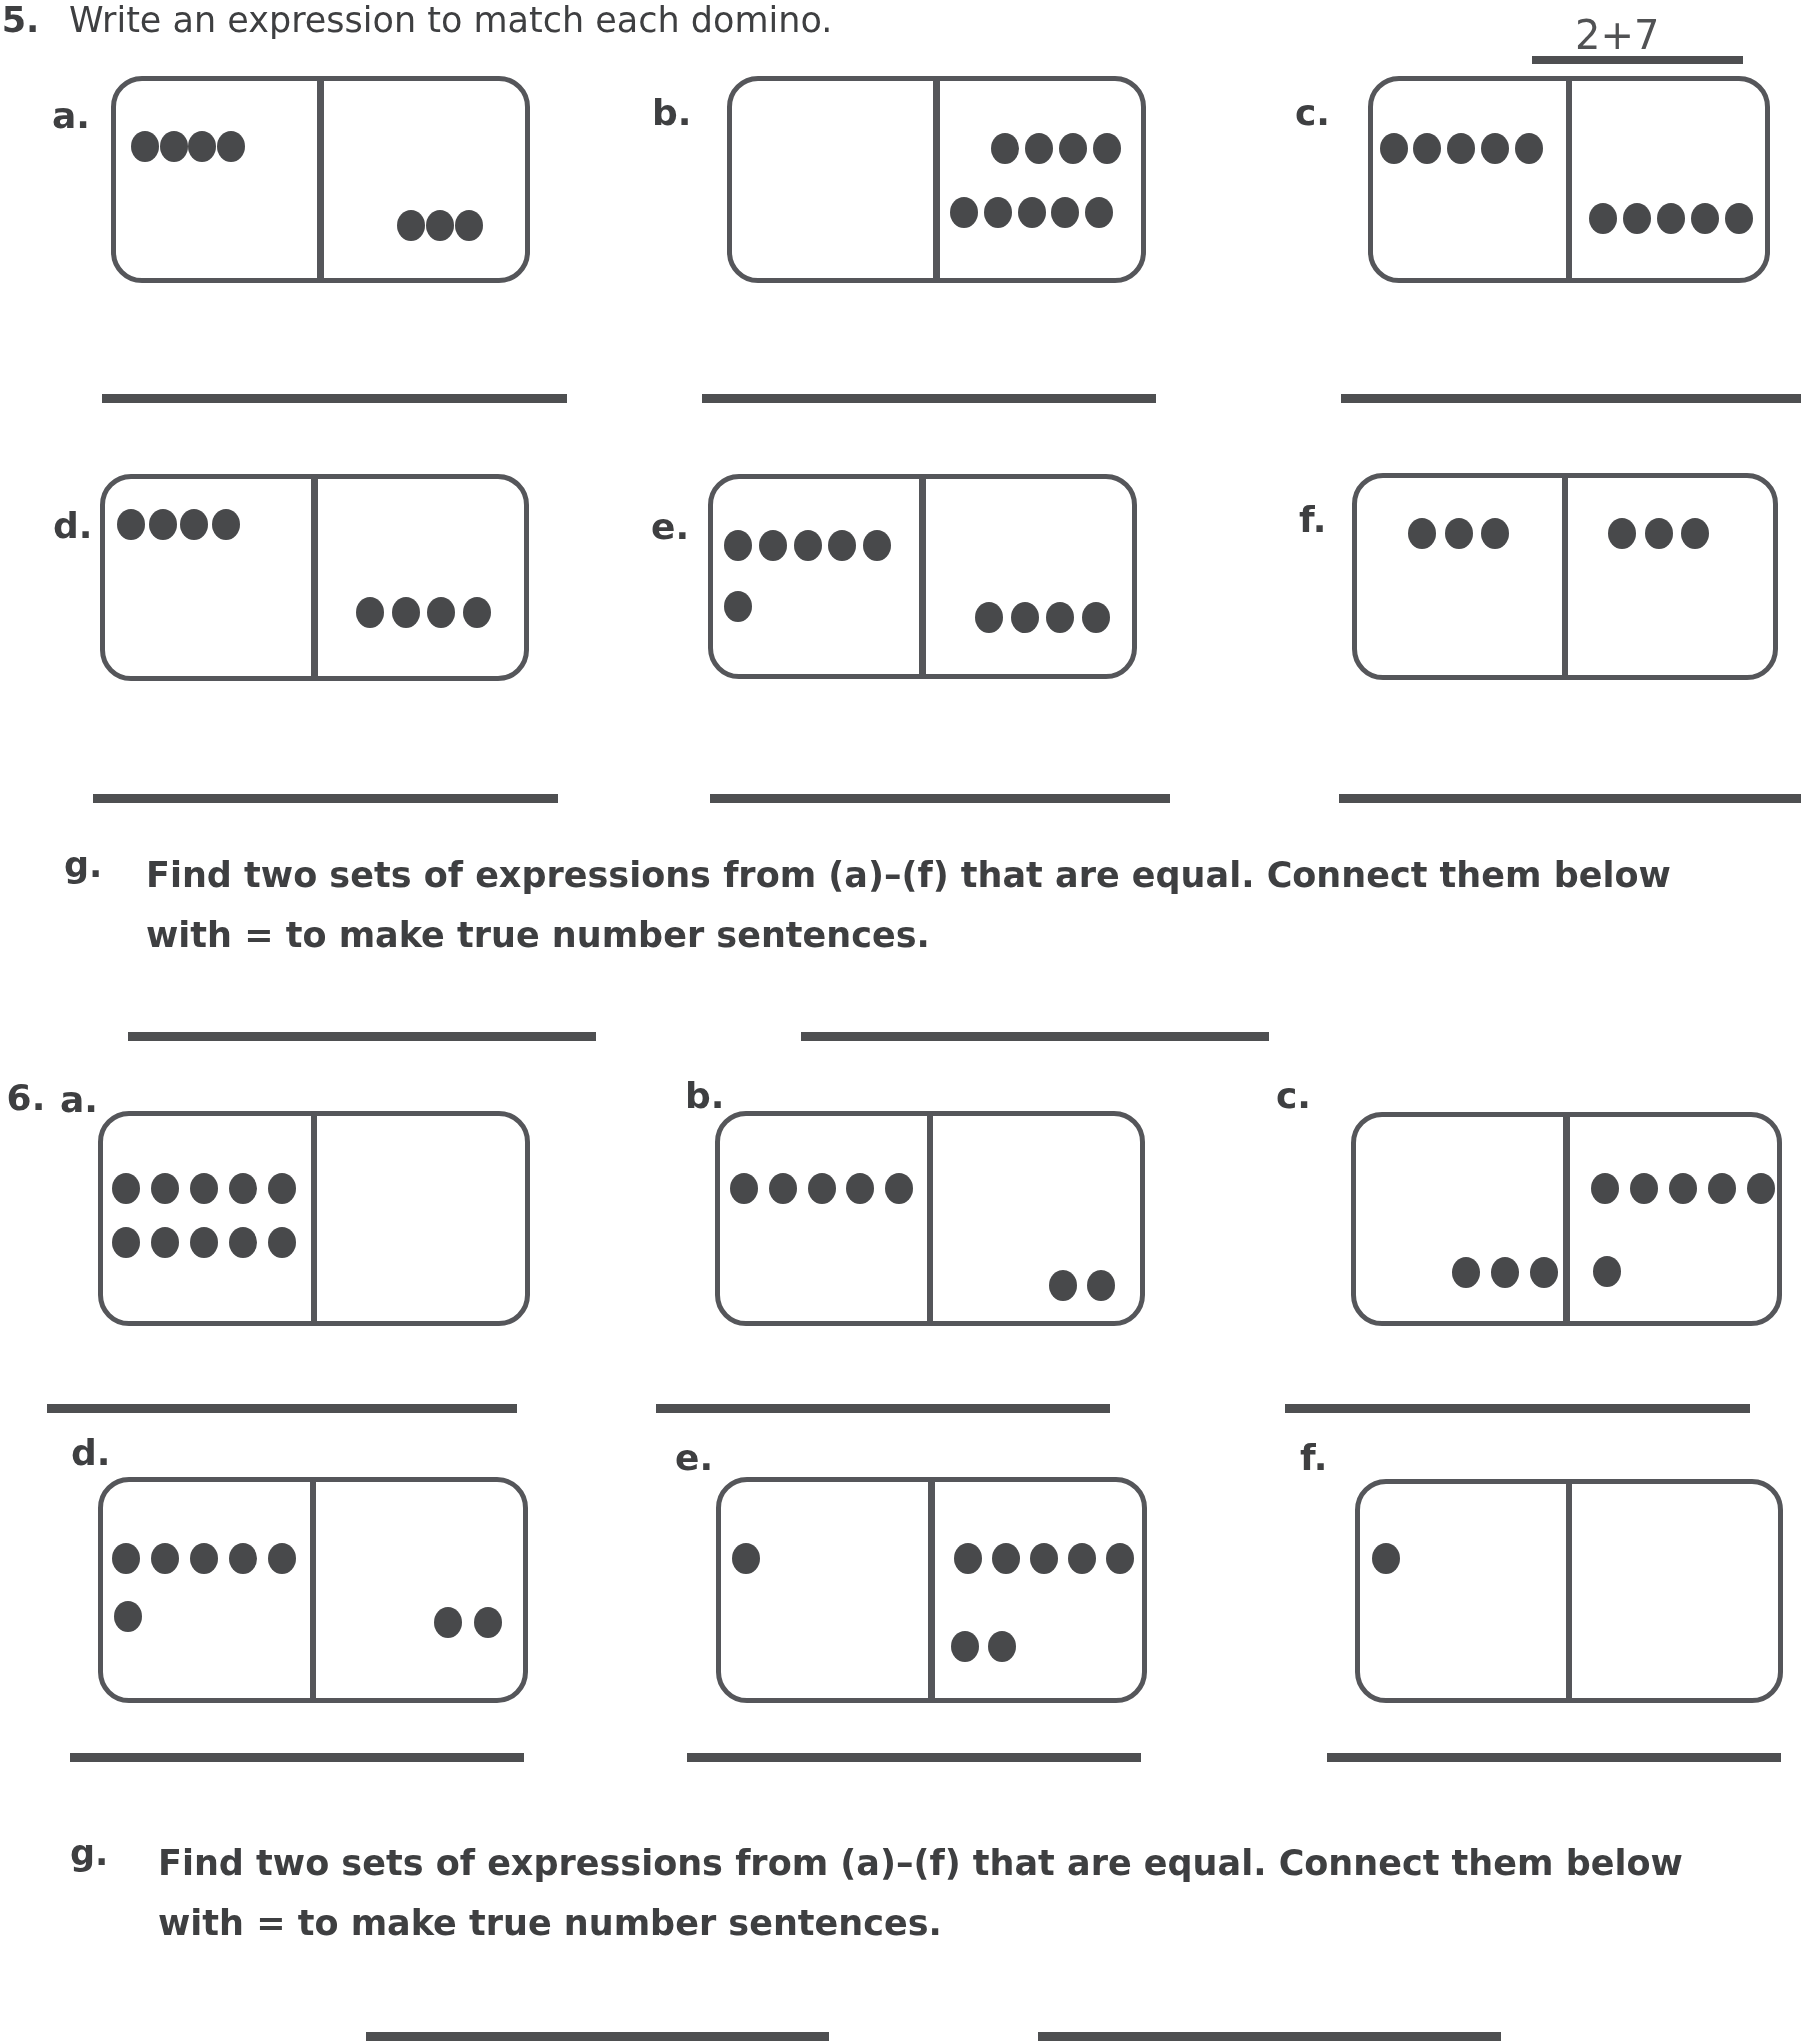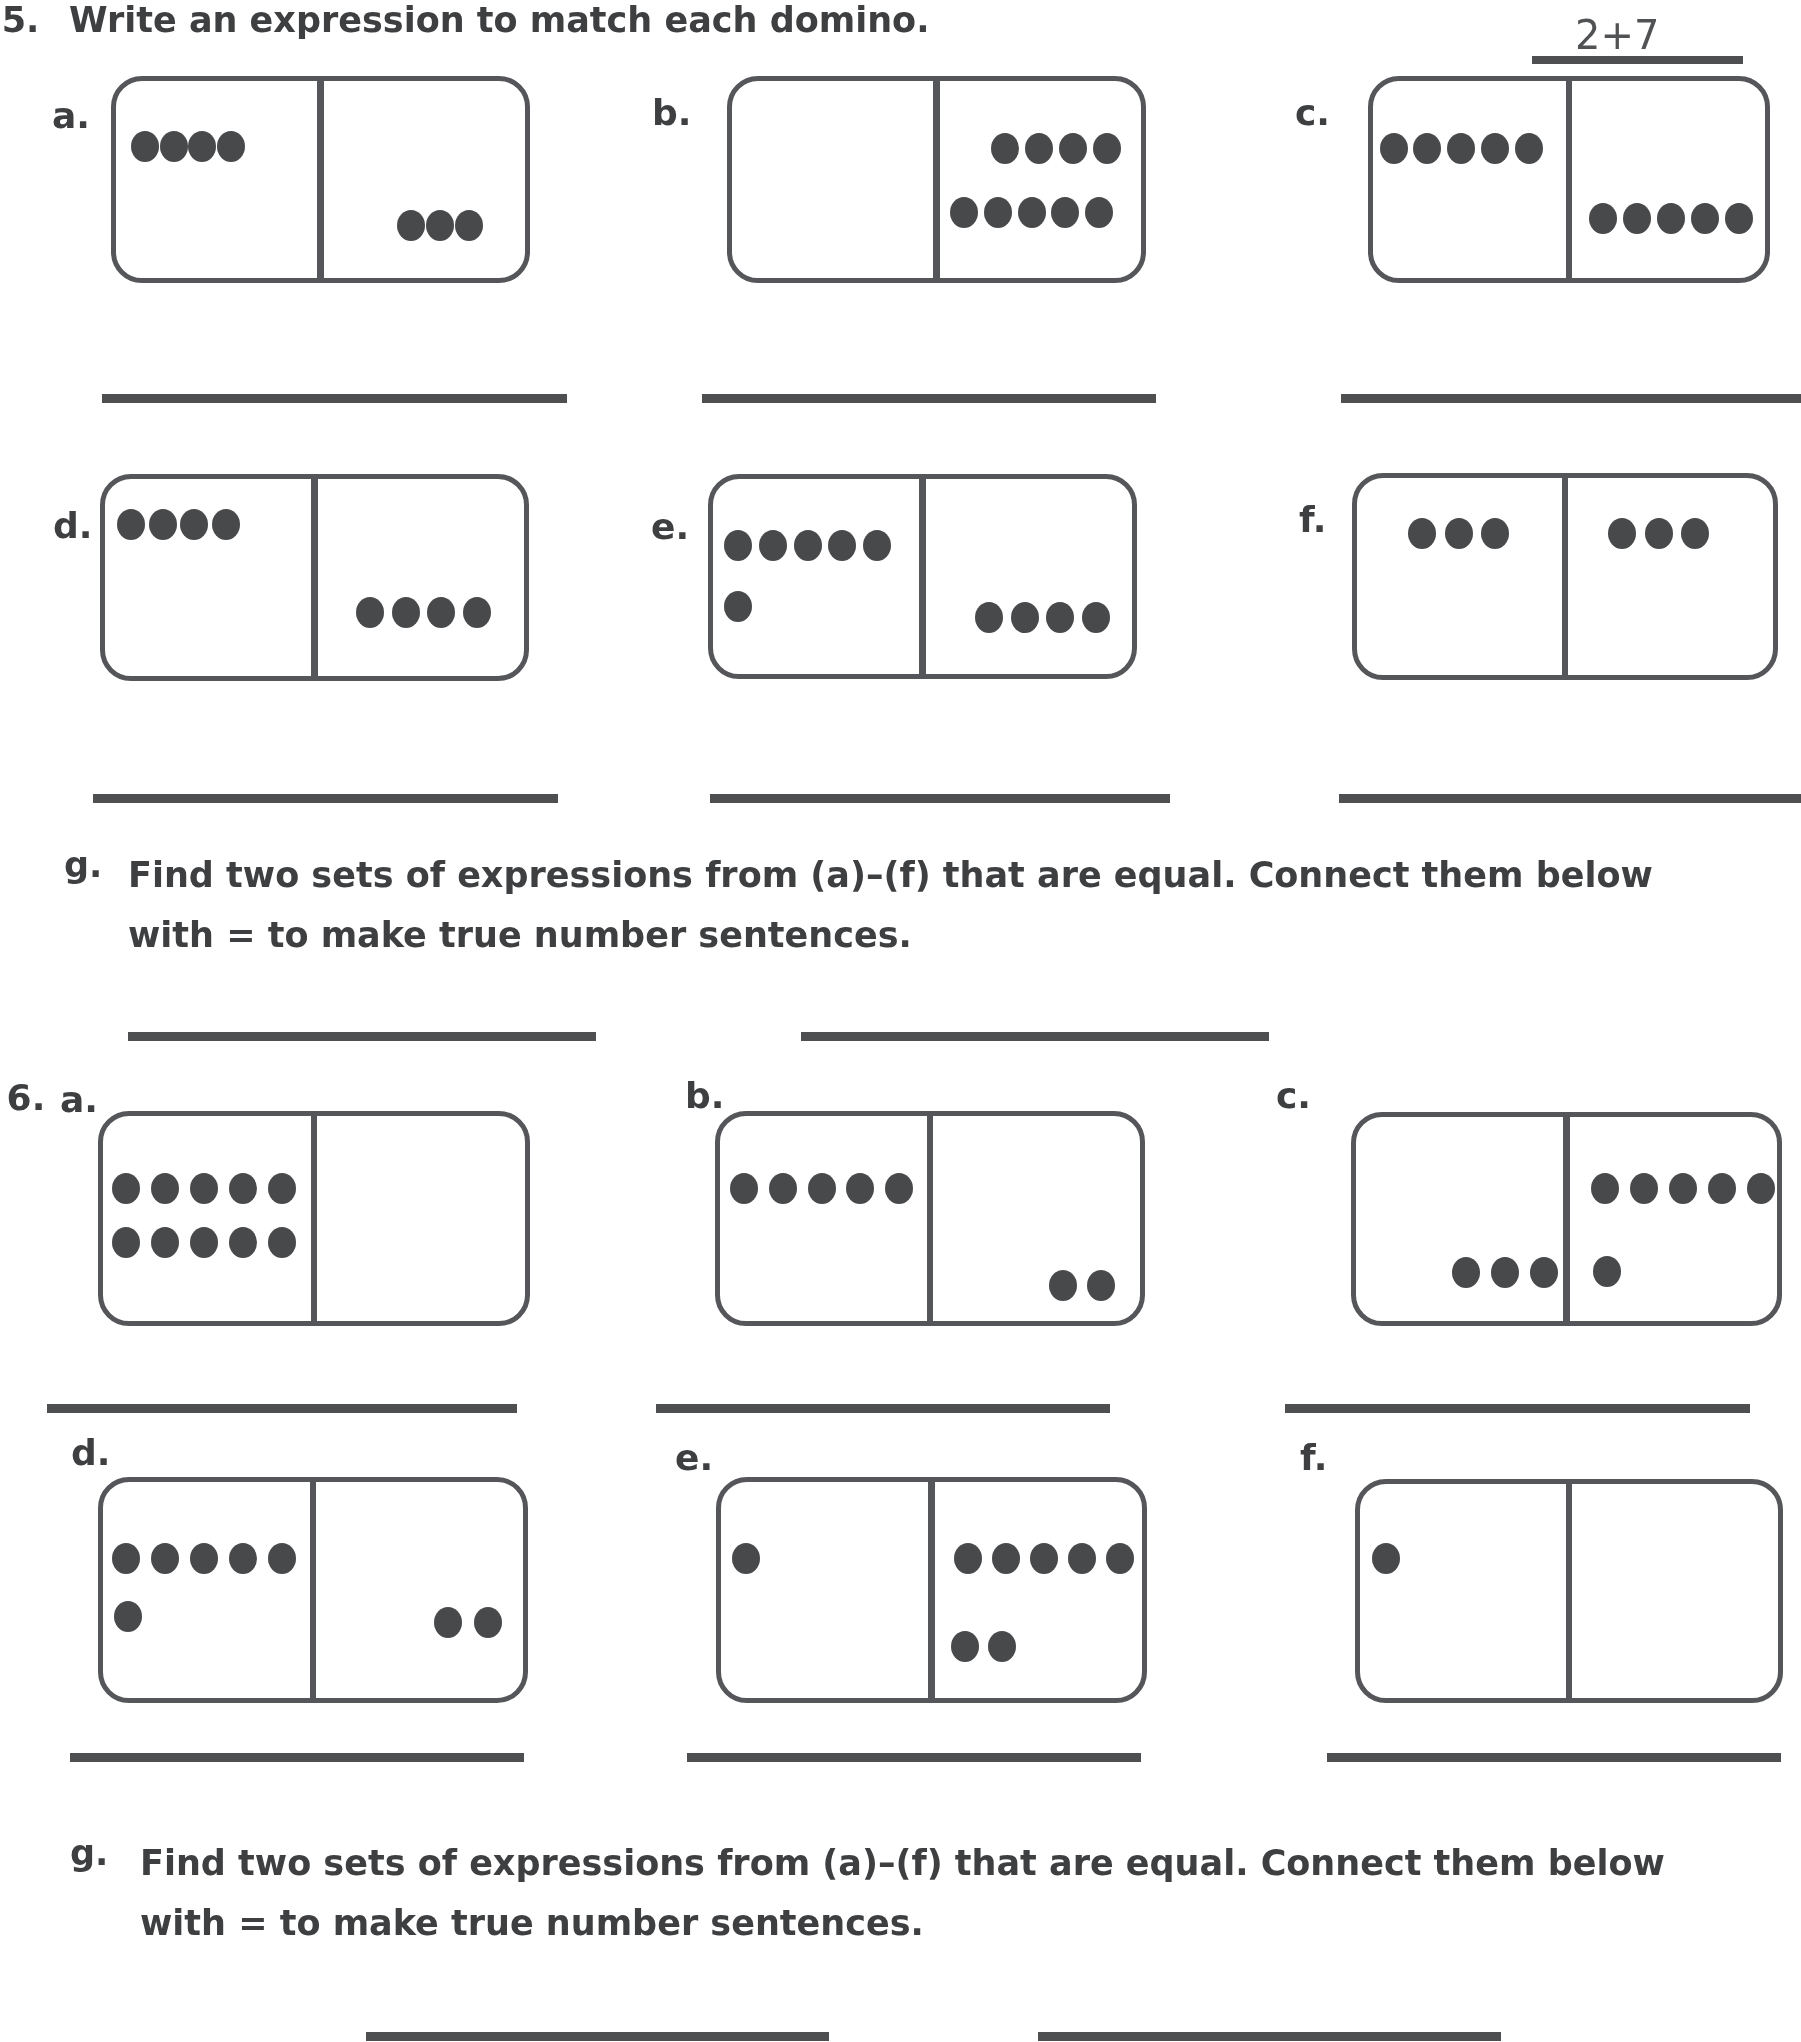--- a/index.html
+++ b/index.html
@@ -7,26 +7,26 @@
     position:relative;
     width:1802px;
     height:2042px;
     background:#ffffff;
     font-family:"DejaVu Sans", sans-serif;
     color:#3e3f41;
     overflow:hidden;
   }
   .abs{position:absolute;}
   .num5{left:1.7px;top:0px;font-size:35px;font-weight:700;}
-  .ttl5{left:69px;top:0px;font-size:35px;font-weight:700;}
+  .ttl5{left:69px;top:0px;font-size:35px;font-weight:400;}
   .ex-text{left:1575px;top:11.6px;font-size:40px;font-weight:400;color:#515254;}
   .ex-line{left:1532px;top:56px;width:211px;height:8.3px;background:#4e4f51;}
   .p6num{left:6.6px;top:1077px;font-size:36px;font-weight:700;}
   .gblock .glabel{position:absolute;font-size:35px;font-weight:600;}
-  .gblock .gtext{position:absolute;font-size:35px;font-weight:600;line-height:60px;white-space:nowrap;}
+  .gblock .gtext{position:absolute;font-size:35px;font-weight:600;line-height:60px;white-space:nowrap;margin-left:18px;}
   .g5 .glabel{left:64px;top:845px;}
   .g5 .gtext{left:128px;top:845px;}
   .g6 .glabel{left:70px;top:1833px;}
   .g6 .gtext{left:140px;top:1833px;}
   .domino{
     position:absolute;
     border:5.8px solid #55565a;
     border-radius:31px;
     background:#ffffff;
     box-sizing:border-box;

